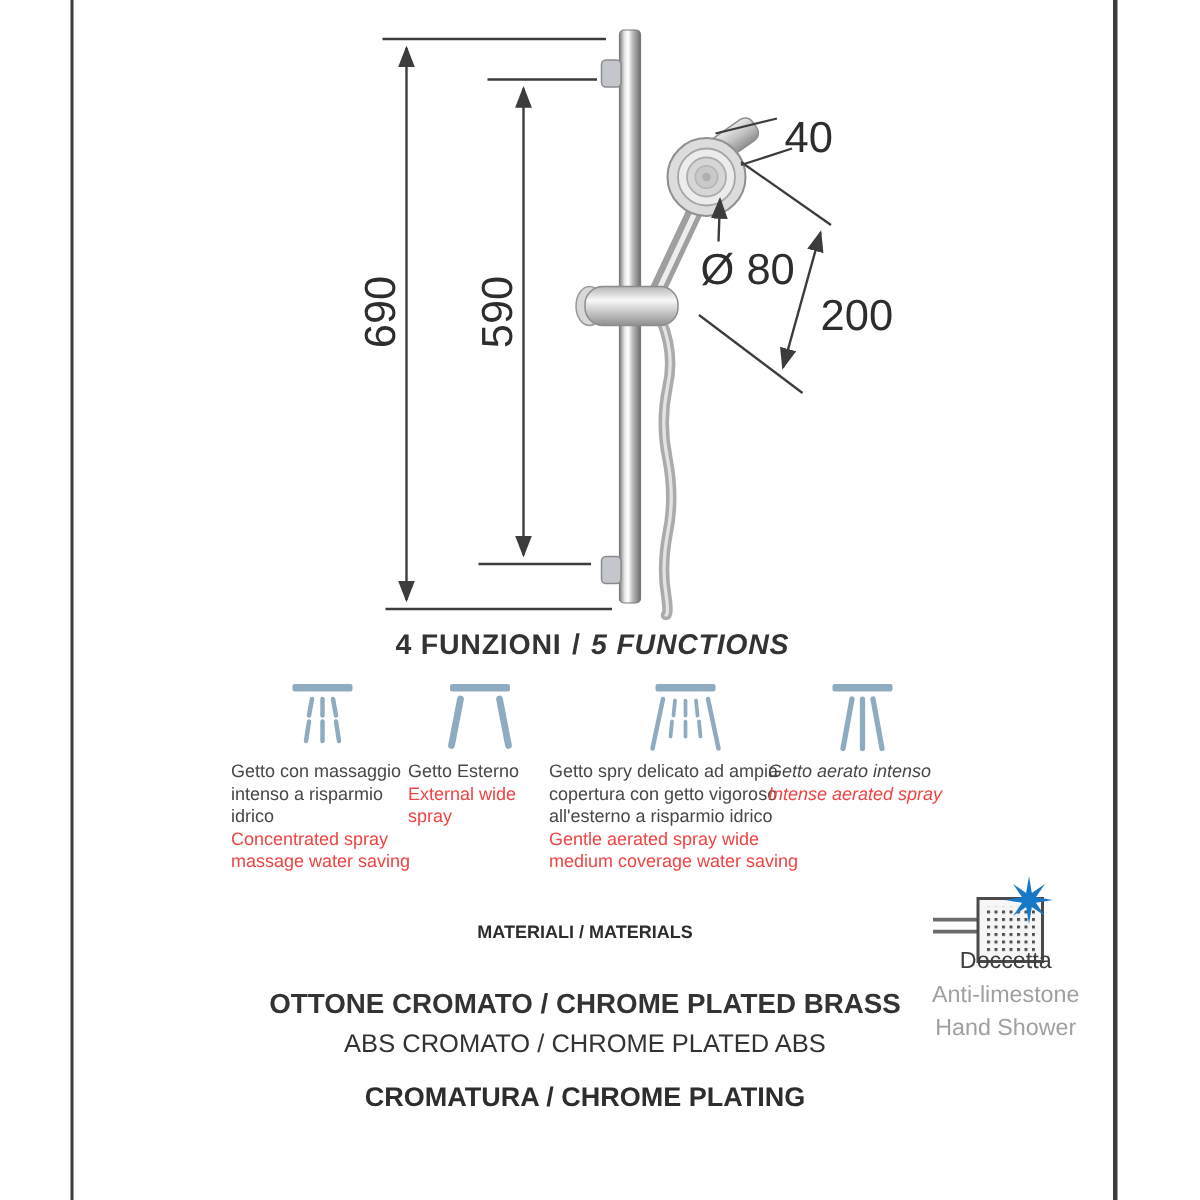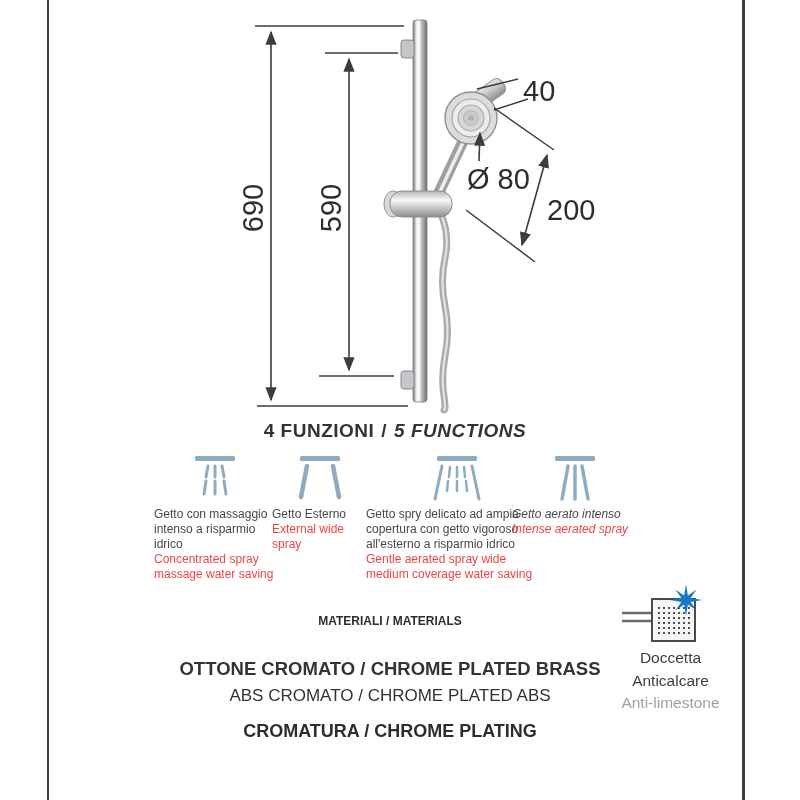--- a/index.html
+++ b/index.html
@@ -35,21 +35,21 @@
   .col4{left:512px;width:126px;font-style:italic;}
 
   .materials{position:absolute;left:100px;width:580px;text-align:center;color:#2d2d2d;}
   .materials-heading{top:614px;font-size:12px;font-weight:700;}
   .materials-line1{top:658px;font-size:18.5px;font-weight:600;color:#333;}
   .materials-line2{top:686px;font-size:17px;font-weight:400;color:#333;}
   .materials-finish{top:721px;font-size:18px;font-weight:700;}
 
   .feature-icon-svg{position:absolute;left:618px;top:582px;}
   .feature-caption{
-    position:absolute;left:598px;top:647px;width:145px;
+    position:absolute;left:598px;top:630px;width:145px;
     text-align:center;font-size:15.5px;line-height:22.5px;
   }
   .feature-caption .it{color:#3d3d3d;}
   .feature-caption .en{color:#a0a0a0;}
 </style>
 </head>
 <body>
 
 <div class="page-border border-left"></div>
 <div class="page-border border-right"></div>
@@ -231,15 +231,15 @@
     </pattern>
   </defs>
   <line x1="4" y1="31" x2="34" y2="31" stroke="#6a6a6a" stroke-width="2.5"></line>
   <line x1="4" y1="39" x2="34" y2="39" stroke="#6a6a6a" stroke-width="2.5"></line>
   <rect x="34" y="17" width="43" height="42" fill="#f6f6f6" stroke="#4a4a4a" stroke-width="2"></rect>
   <rect x="39" y="22" width="33" height="32" fill="url(#dotpat)"></rect>
   <polygon fill="#1878c8" points="68,2 69.9,13.4 78.6,7.4 72.6,16.1 84,18 72.6,19.9 78.6,28.6 69.9,22.6 68,34 66.1,22.6 57.4,28.6 63.4,19.9 52,18 63.4,16.1 57.4,7.4 66.1,13.4"></polygon>
 </svg>
 <div class="feature-caption">
   <div class="it">Doccetta</div>
-  <div class="it">Anticalcare</div>
   <div class="en">Anti-limestone</div>
+  <div class="en">Hand Shower</div>
 </div>
 
 </body></html>

